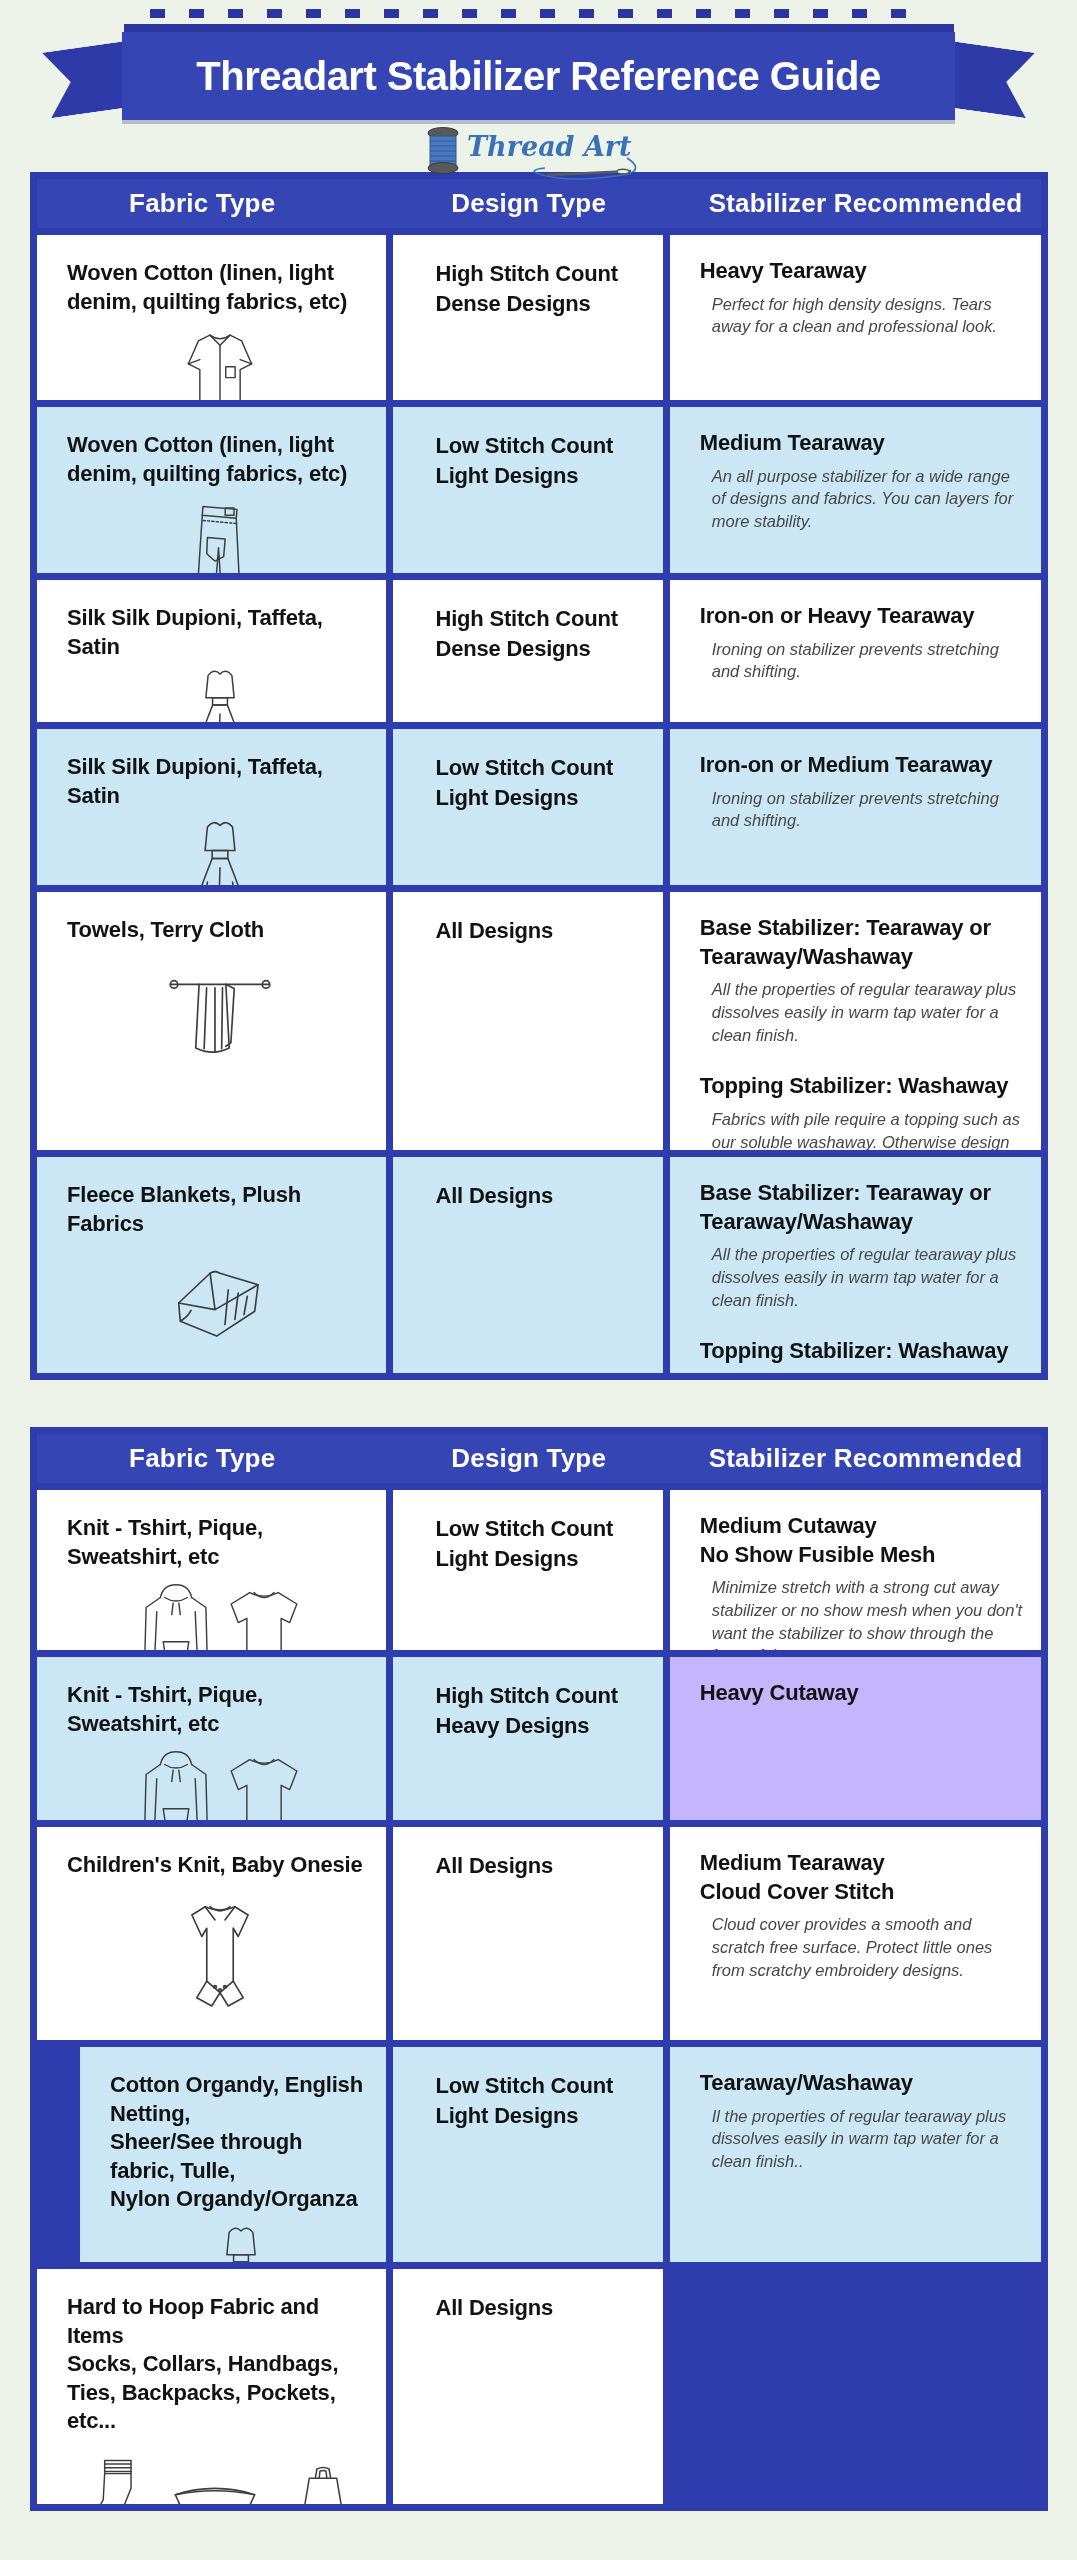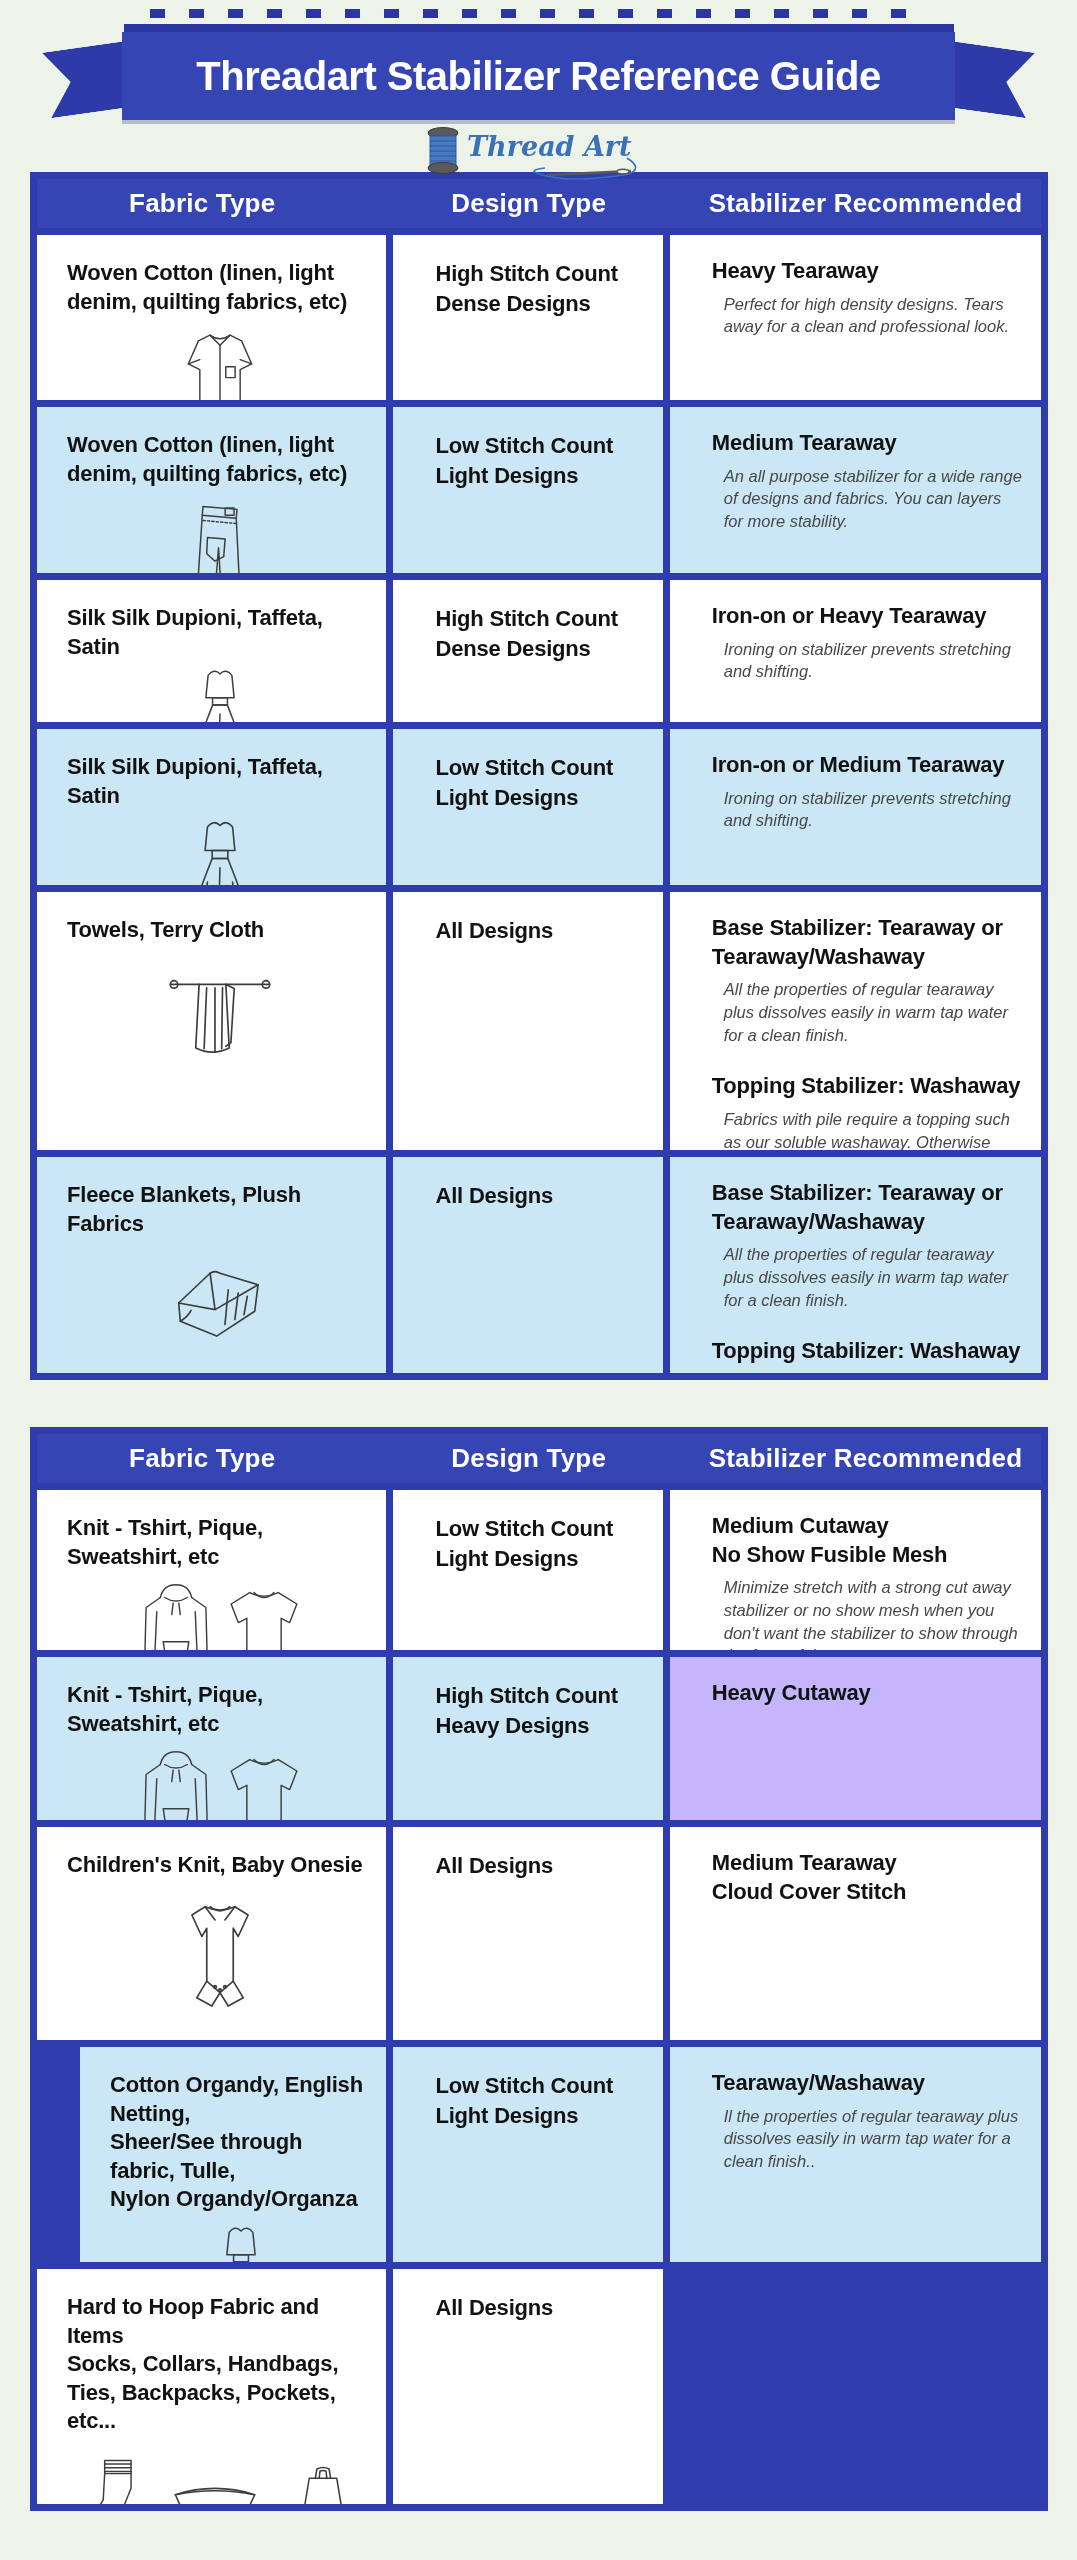--- a/index.html
+++ b/index.html
@@ -43,21 +43,21 @@
   .th { color:#fff; font-size:26px; font-weight:bold; text-align:center; letter-spacing:.2px; }
   .tbody { display:grid; grid-template-columns:353fr 272fr 375fr; gap:7px; margin-top:7px; }
   .table-1 .tbody { grid-template-rows:165px 166px 142px 156px 258px 216px; }
   .table-2 .tbody { grid-template-rows:160px 163px 213px 215px 235px; }
   .cell { background:#ffffff; overflow:hidden; }
   .fabric-cell { padding:24px 14px 6px 30px; }
   .fabric-title { font-size:22px; font-weight:bold; color:#121212; line-height:1.3; letter-spacing:-.2px; white-space:pre-line; }
   .icon-row { display:flex; justify-content:center; align-items:flex-end; gap:22px; margin-top:14px; }
   .design-cell { padding:24px 8px 0 42px; }
   .design-text { font-size:22px; font-weight:bold; color:#121212; line-height:1.35; letter-spacing:-.2px; white-space:pre-line; }
-  .stab-cell { padding:22px 16px 0 42px; }
+  .stab-cell { padding:22px 16px 0 30px; }
   .stab-block + .stab-block { margin-top:26px; }
   .stab-title { font-size:22px; font-weight:bold; color:#121212; line-height:1.3; letter-spacing:-.2px; white-space:pre-line; }
   .stab-desc { font-size:16.5px; font-style:italic; color:#474747; line-height:1.38; margin:7px 0 0 12px; white-space:pre-line; }
   svg.garment { stroke:#3d3d3d; stroke-width:2; fill:none; stroke-linejoin:round; stroke-linecap:round; }
 </style>
 </head>
 <body>
 
 <div class="teeth"></div>
 <div class="ribbon-fold"></div>
@@ -324,20 +324,21 @@
         </svg>
       </div>
     </div>
     <div class="cell design-cell">
       <div class="design-text">All Designs</div>
     </div>
     <div class="cell stab-cell">
       <div class="stab-block">
         <div class="stab-title">Medium Tearaway
 Cloud Cover Stitch</div>
+        <div class="stab-desc">Cloud cover provides a smooth and scratch free surface. Protect little ones from scratchy embroidery designs.</div>
       </div>
     </div>
 
     <div class="cell fabric-cell" style="background:#cbe7f5;margin-left:43px;">
       <div class="fabric-title">Cotton Organdy, English Netting,
 Sheer/See through fabric, Tulle,
 Nylon Organdy/Organza</div>
       <div class="icon-row" style="margin-top:8px;">
         <svg class="garment" width="78" height="104" viewBox="0 0 104 140">
           <path d="M36 14 Q44 4 52 12 Q60 4 68 14 L71 44 L33 44 Z"></path>

